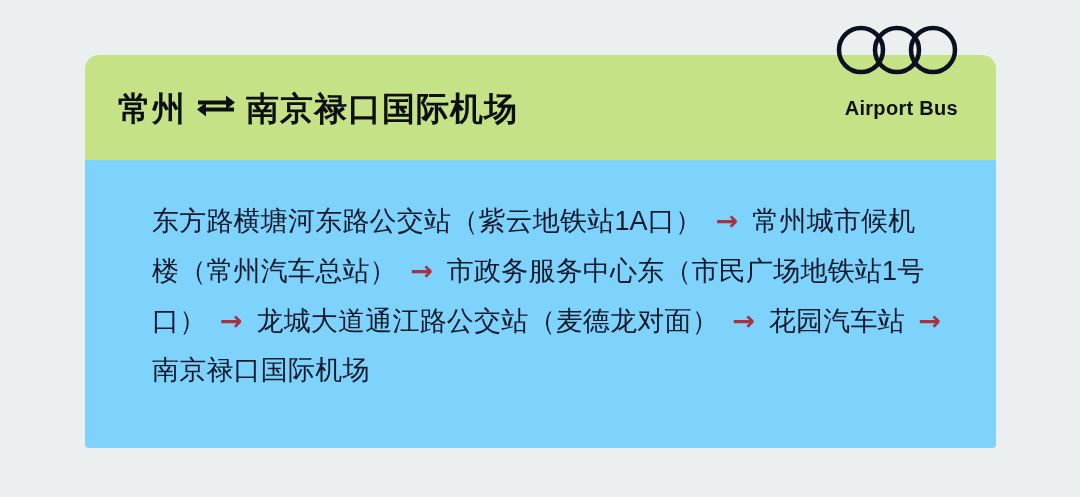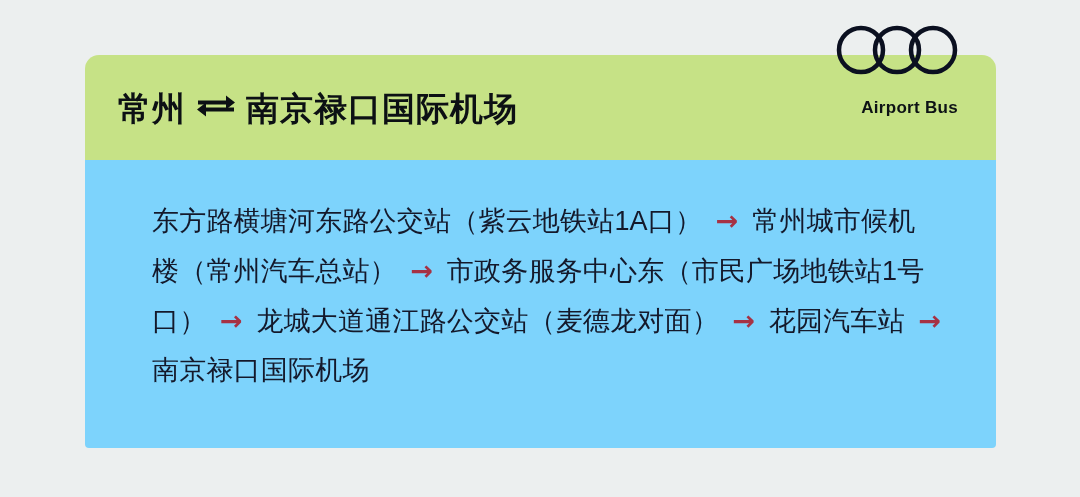--- a/index.html
+++ b/index.html
@@ -51,21 +51,21 @@
     display: inline-block;
     margin: 0 10px;
     position: relative;
     top: -2px;
   }
   #service-label {
     position: absolute;
     right: 38px;
     top: 50%;
     transform: translateY(-50%);
-    font-size: 17px;
+    font-size: 20px;
     font-weight: 700;
     letter-spacing: 0.3px;
     color: #0d1215;
     white-space: nowrap;
   }
 
   
   #brand-mark {
     position: absolute;
     left: 750px;

